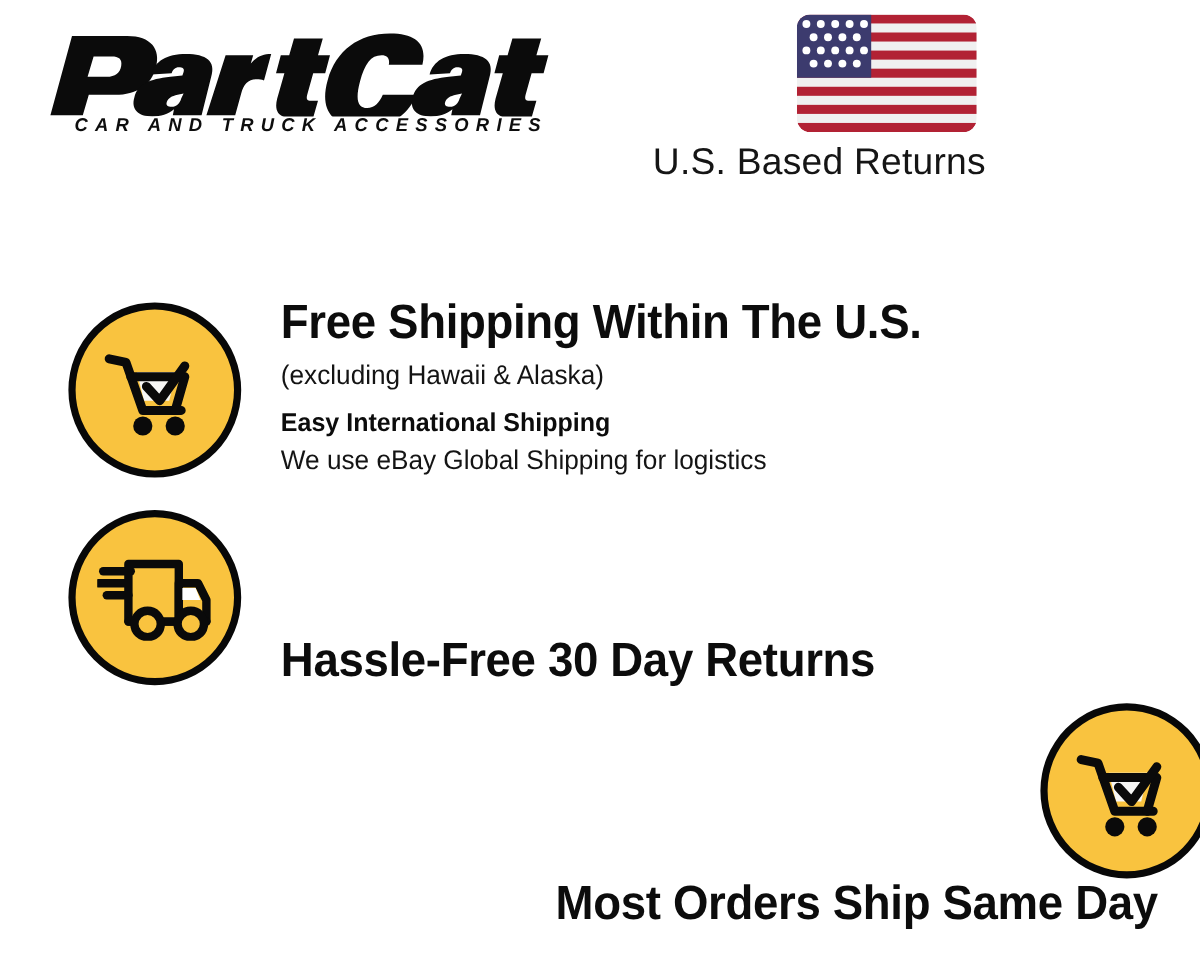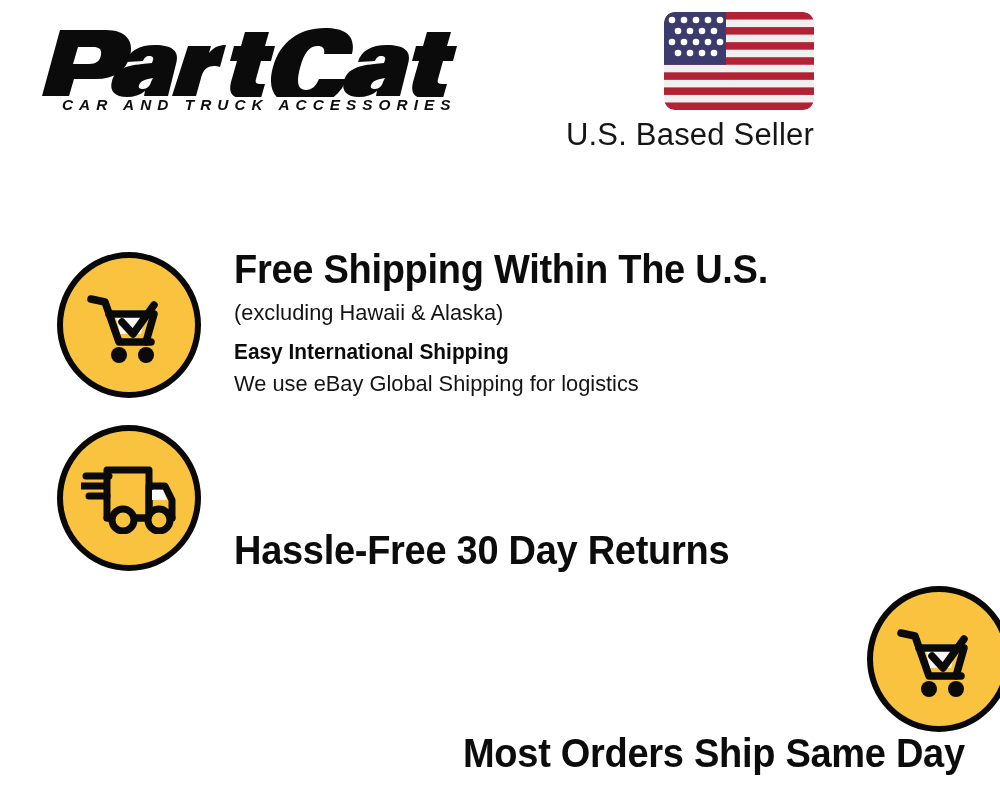--- a/index.html
+++ b/index.html
@@ -226,21 +226,21 @@
             <circle cx="44" cy="30" r="3.3"></circle>
           <circle cx="56" cy="30" r="3.3"></circle>
 
           <circle cx="14" cy="41" r="3.3"></circle>
             <circle cx="26" cy="41" r="3.3"></circle>
           <circle cx="38" cy="41" r="3.3"></circle>
             <circle cx="50" cy="41" r="3.3"></circle>
         </g>
       </g>
     </svg>
-    <span class="seller-label">U.S. Based Seller</span>
+    <span class="seller-label">U.S. Based Returns</span>
   </div>
 
 </div>
 
 <div class="features">
 
   <div class="feature-row row-1">
     <div class="badge">
       <svg width="92" height="80" viewBox="0 0 92 80" aria-hidden="true">
         <polygon points="31,25 64,25 58,49 37,49" fill="#F7F7F5"></polygon>

